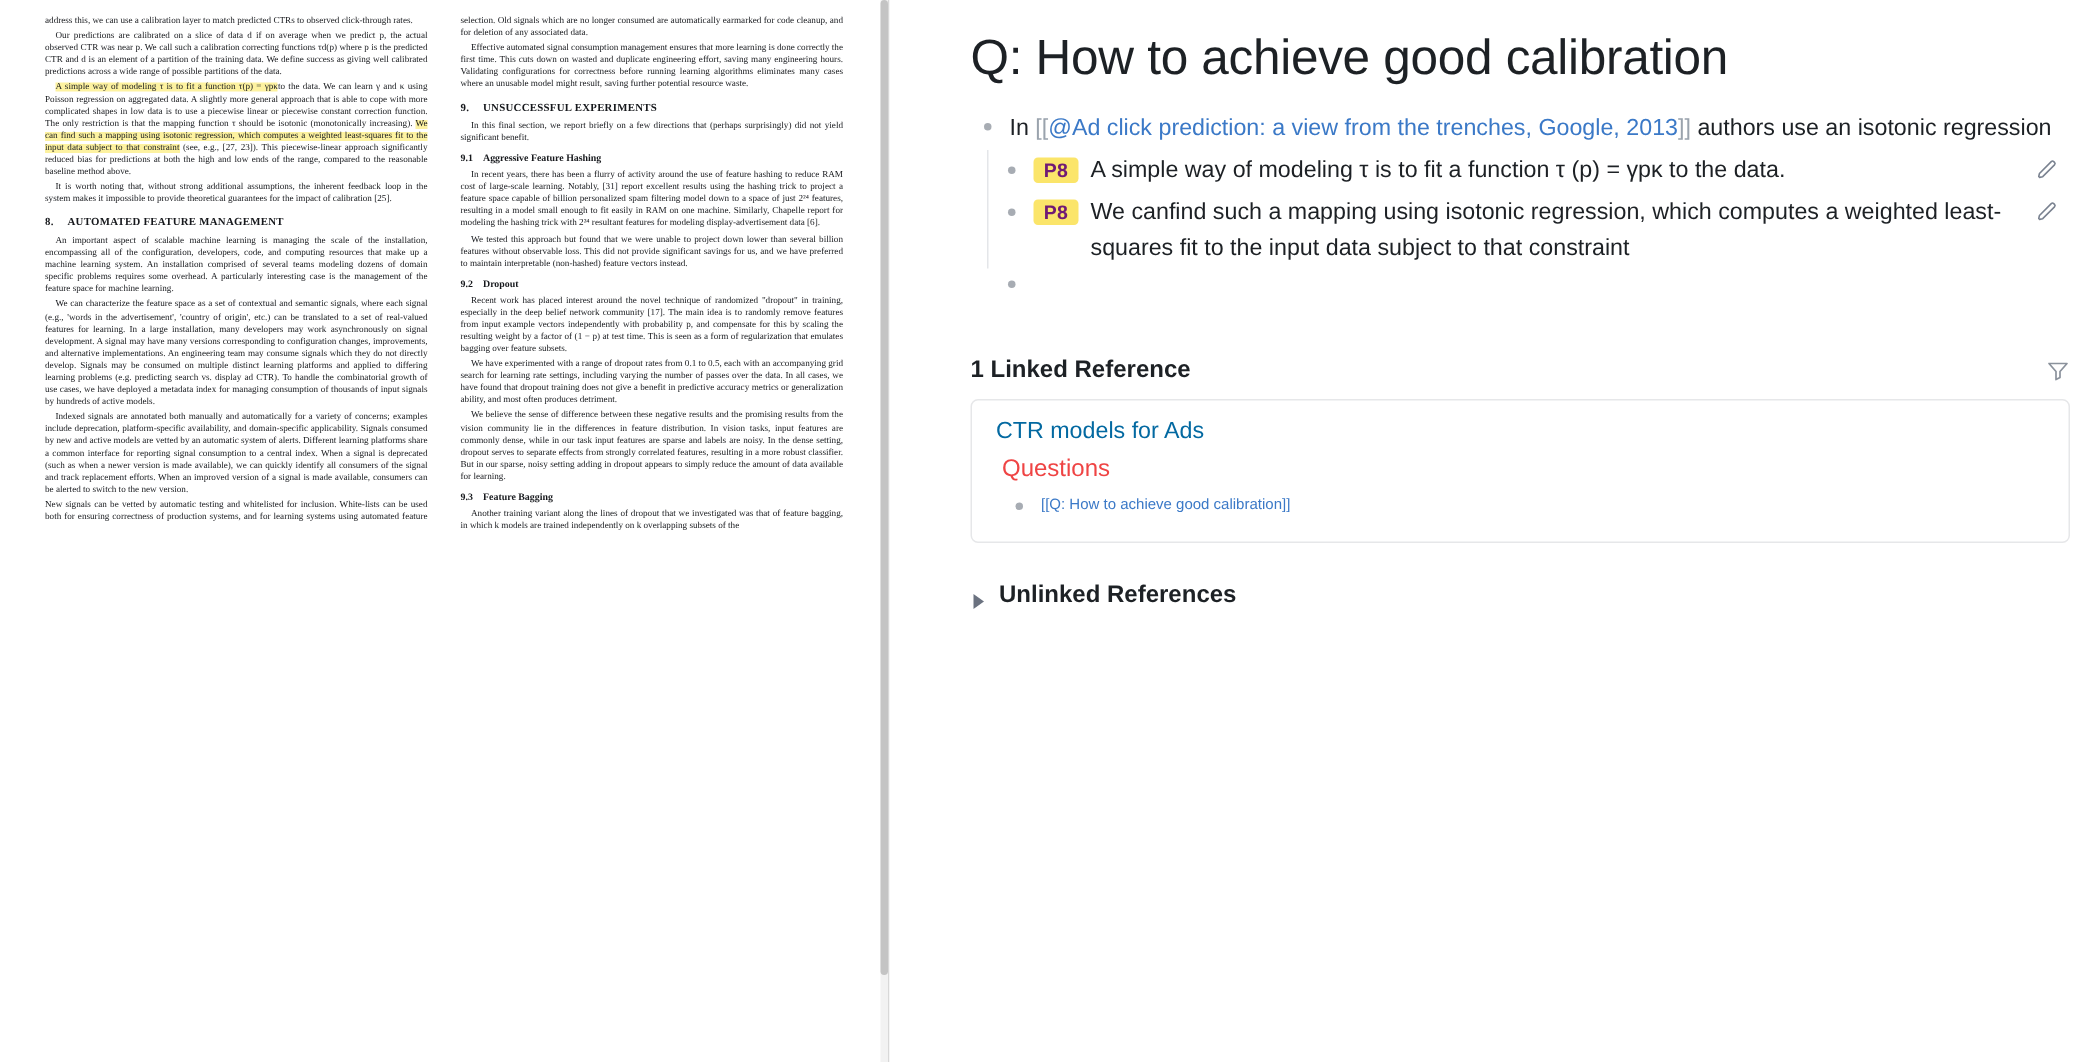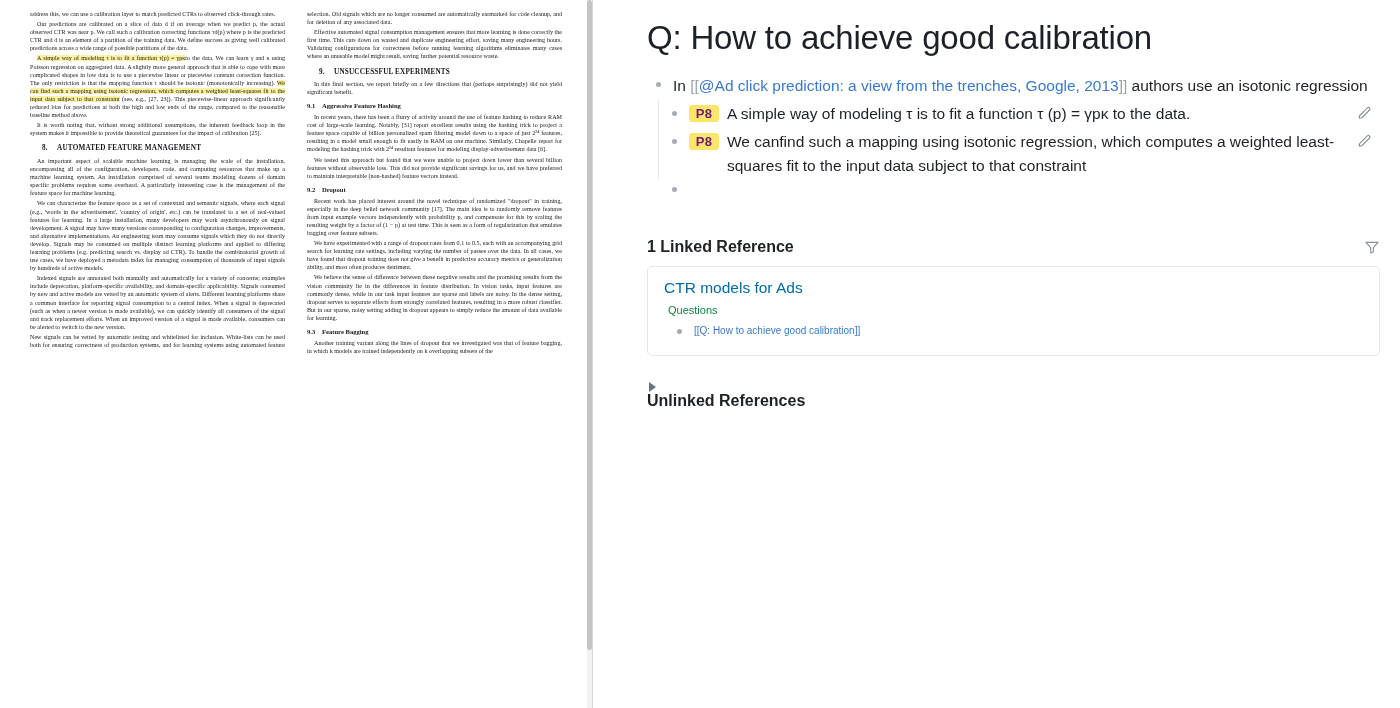--- a/index.html
+++ b/index.html
@@ -48,21 +48,21 @@
     hyphens: auto;
   }
 
   .pdf-page p {
     margin: 0 0 2px 0;
     text-indent: 7px;
   }
   .pdf-page p.noindent { text-indent: 0; }
 
   .sec-head {
-    margin: 7px 0 3px 12px;
+    margin: 7px 0 3px 0;
     font-family: "Liberation Serif", serif;
     font-size: 7.2px;
     font-weight: bold;
     text-indent: 0;
     text-align: left;
     letter-spacing: 0.2px;
   }
   .sec-head .num { display: inline-block; min-width: 15px; }
 
   .subsec-head {
@@ -235,37 +235,36 @@
     padding: 12px 16px 16px 16px;
     background: #fff;
     margin-bottom: 18px;
   }
   .ref-card-title {
     color: #0369a1;
     font-size: 15.5px;
     margin-bottom: 7px;
   }
   .ref-sub {
-    font-size: 11px;
-    color: #15803d;
+    font-size: 16px;
+    color: #ef4444;
     margin: 0 0 4px 4px;
   }
   .ref-bullet-row {
     position: relative;
     padding-left: 26px;
     margin-left: 4px;
   }
   .ref-bullet-row .bullet-dot { left: 9px; top: 9px; }
   .ref-bullet-text { font-size: 10px; color: #3b79c7; line-height: 1.45; }
 
   .unlinked-header {
     display: flex;
-    align-items: flex-start;
+    align-items: flex-end;
     margin-top: 26px;
-    flex-direction: column;
   }
   .triangle {
     width: 0; height: 0;
     border-top: 5px solid transparent;
     border-bottom: 5px solid transparent;
     border-left: 7px solid #6b7280;
     margin-right: 10px;
     margin-left: 2px;
   }
   .unlinked-title {

